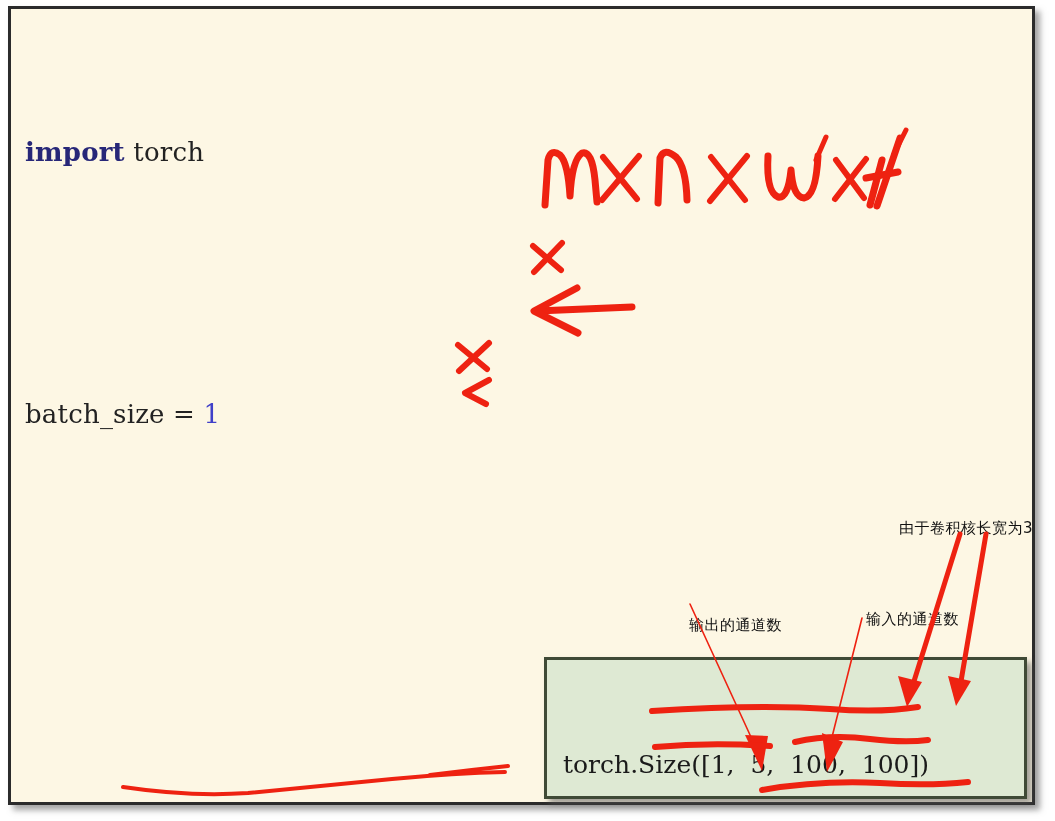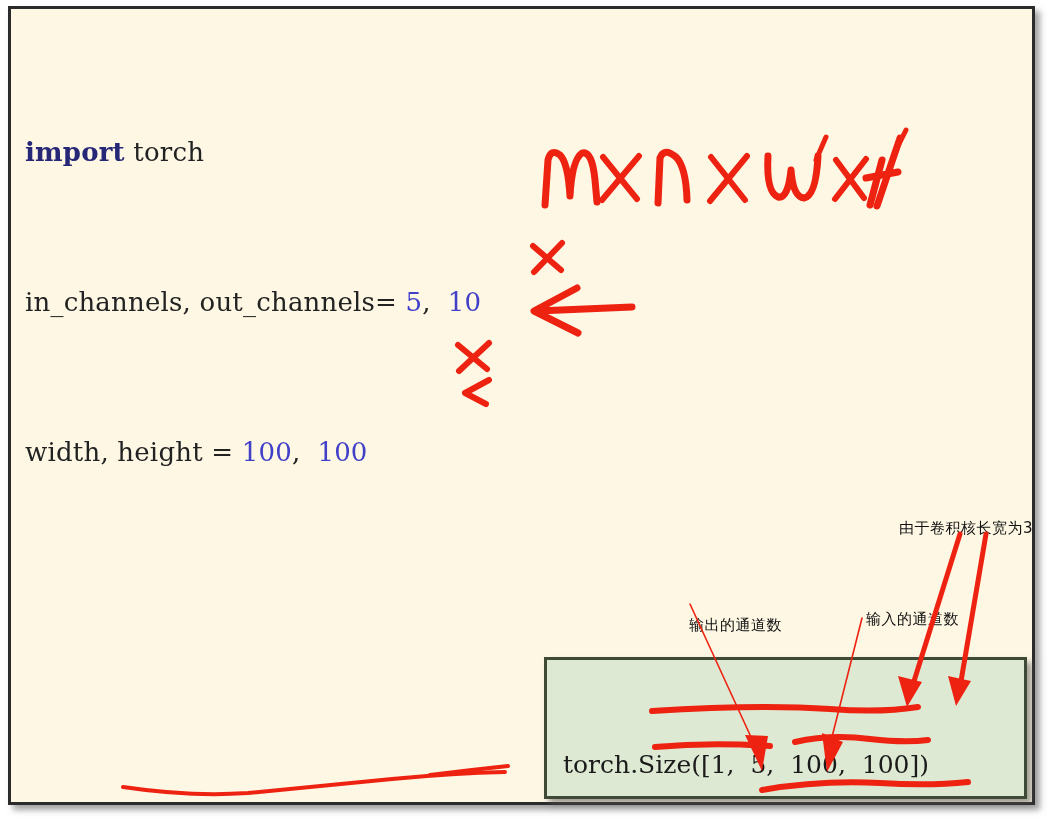--- a/index.html
+++ b/index.html
@@ -97,25 +97,24 @@
 </head>
 <body>
 
 <div id="root">
 
   <div id="code-panel">
     <div class="code">
 
       <span class="ln"><span class="kw">import</span><span> torch</span></span>
 
-      <span class="ln"><span>in_channels, out_channels= </span><span class="num">5</span><span>,  </span><span class="num">10</span></span>
-
-      <span class="ln"><span>width, height = </span><span class="num">100</span><span>,  </span><span class="num">100</span></span>
-
-
+
+
+
+      <span class="ln"><span>batch_size = </span><span class="num">1</span></span>
 
       
 
       
       
       
       
 
       
 

